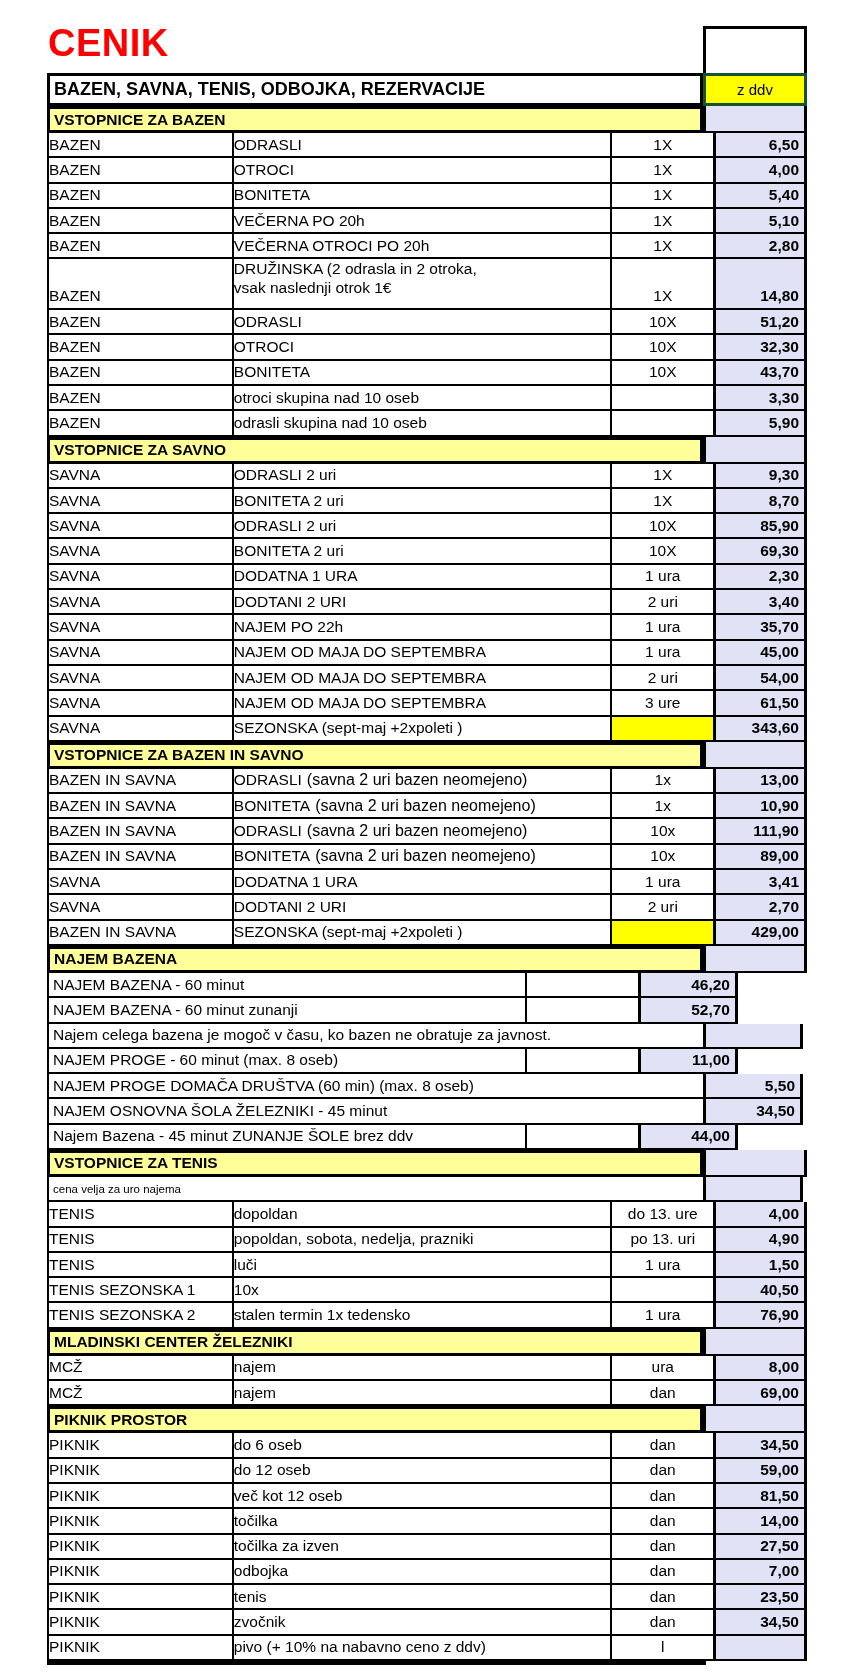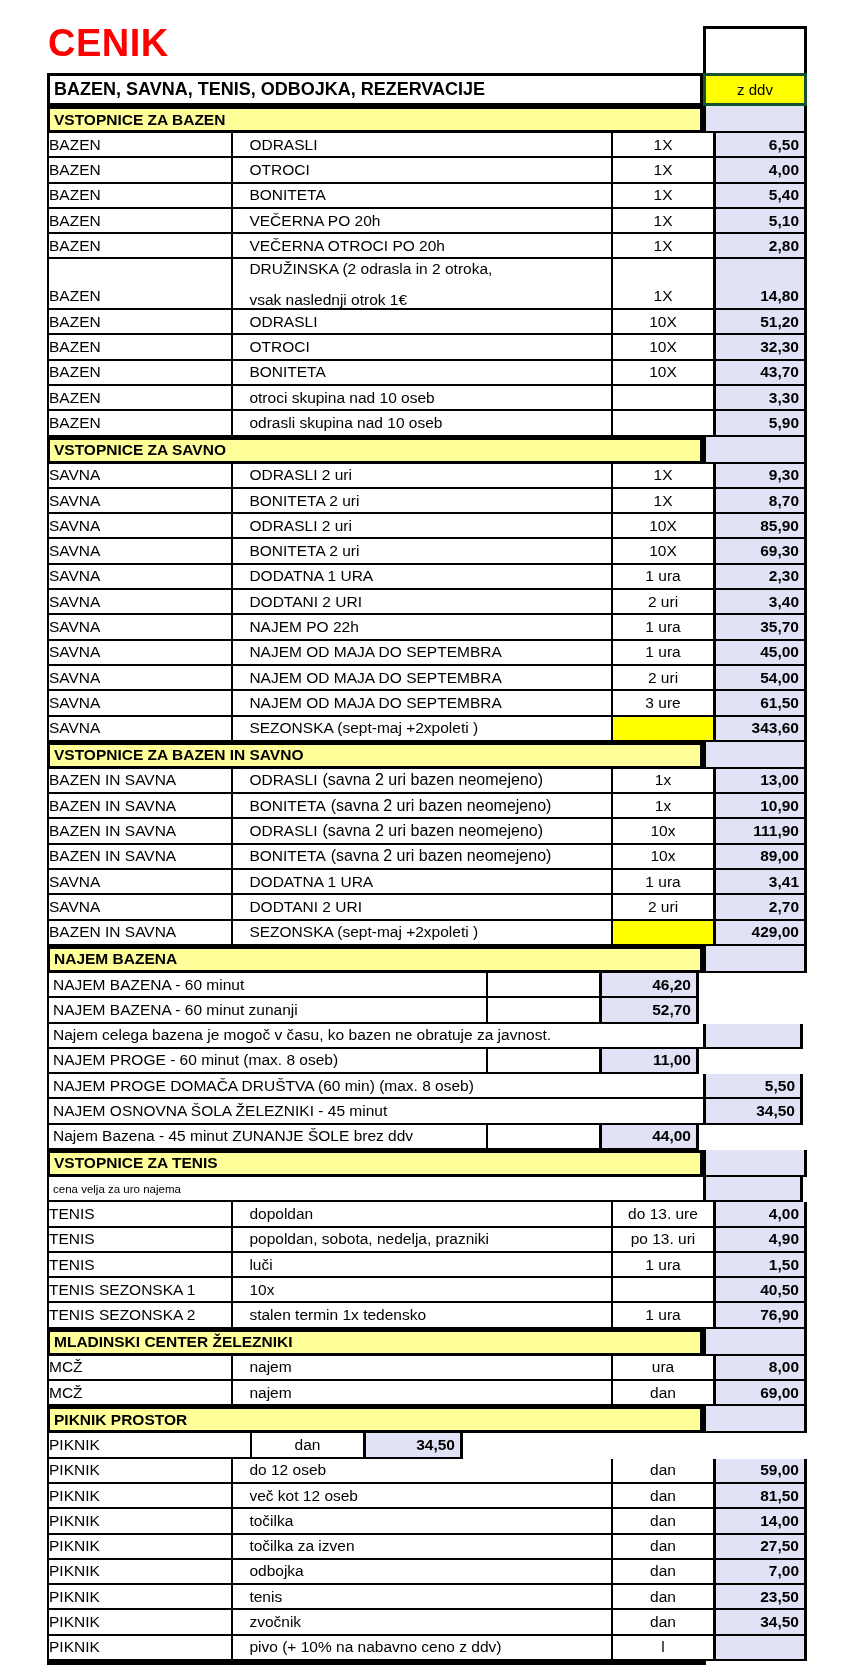--- a/index.html
+++ b/index.html
@@ -62,37 +62,37 @@
     width: 104px; height: 27px;
     border-left: 3px solid #000; border-right: 3px solid #000;
     border-bottom: 2px solid #000;
     background: var(--price-bg, #e2e2f6);
   }
   
   .row { height: 25.3px; }
   .row.tall { height: 50.6px; }
   .row .cell { border-bottom: 2px solid #000; }
   .c1 { width: 205px; border-left: 2px solid #000; border-right: 2px solid #000; }
-  .c2 { width: 416px; border-right: 2px solid #000; padding-left: 16px; }
+  .c2 { width: 416px; border-right: 2px solid #000; padding-left: 0; }
   .c3 { width: 111px; justify-content: center; }
   .c4 {
     width: 100px;
     border-left: 3px solid #000; border-right: 3px solid #000;
     justify-content: flex-end; padding-right: 5px;
     font-weight: bold;
     background: var(--price-bg, #e2e2f6);
     padding-left: 20px;
   }
-  .c12 { width: 441px; border-left: 2px solid #000; border-right: 2px solid #000; padding-left: 4px; }
+  .c12 { width: 480px; border-left: 2px solid #000; border-right: 2px solid #000; padding-left: 4px; }
   .c123 { width: 656px; border-left: 2px solid #000; padding-left: 4px; }
   .unit-yellow { background: var(--vat-bg, #ff0); }
   .desc-sm { font-size: 16px; margin-left: 5px; }
   .note-text { font-size: 11.5px; }
   .row.tall .c1, .row.tall .c3, .row.tall .c4 { align-items: flex-end; padding-bottom: 3px; }
-  .row.tall .c2 { flex-direction: column; align-items: flex-start; line-height: 19px; gap: 12px; }
+  .row.tall .c2 { flex-direction: column; align-items: flex-start; line-height: 19px; }
   .row.tall .c2 span { display: block; }
   .bottom-bar { width: 659px; height: 4px; background: #000; }
 </style>
 </head>
 <body>
 
 <div id="title">CENIK</div>
 
 <div class="vat-top-box"></div>
 
@@ -462,20 +462,23 @@
       </div>
       <div class="cell c3">dan</div>
       <div class="cell c4">69,00</div>
     </div>
     <div class="flexrow">
       <div class="cell sec-title">PIKNIK PROSTOR</div>
       <div class="cell sec-price"></div>
     </div>
     <div class="flexrow row">
       <div class="cell c1">PIKNIK</div>
+      <div class="cell c2">
+        <span>do 6 oseb</span>
+      </div>
       <div class="cell c3">dan</div>
       <div class="cell c4">34,50</div>
     </div>
     <div class="flexrow row">
       <div class="cell c1">PIKNIK</div>
       <div class="cell c2">
         <span>do 12 oseb</span>
       </div>
       <div class="cell c3">dan</div>
       <div class="cell c4">59,00</div>

